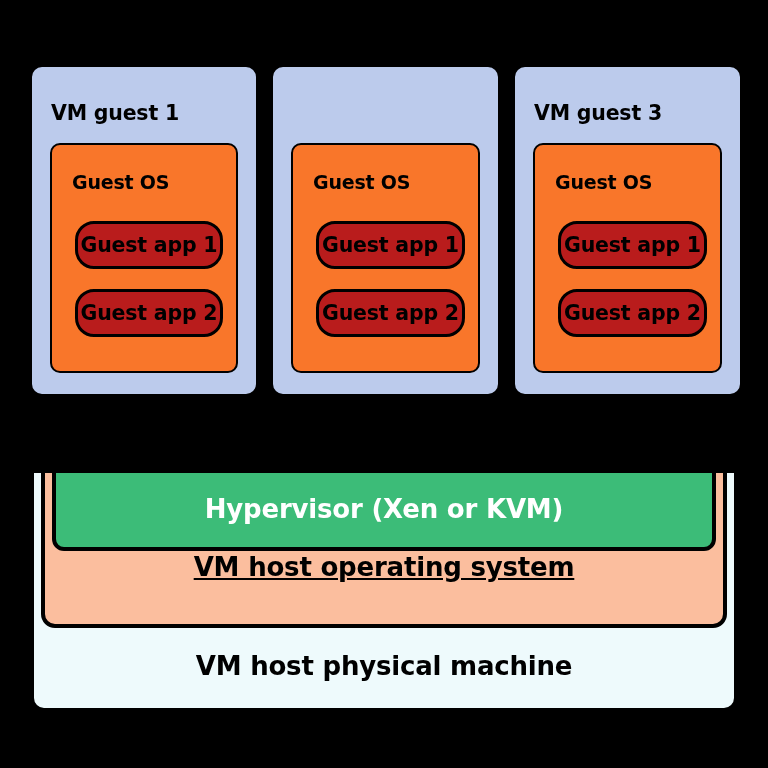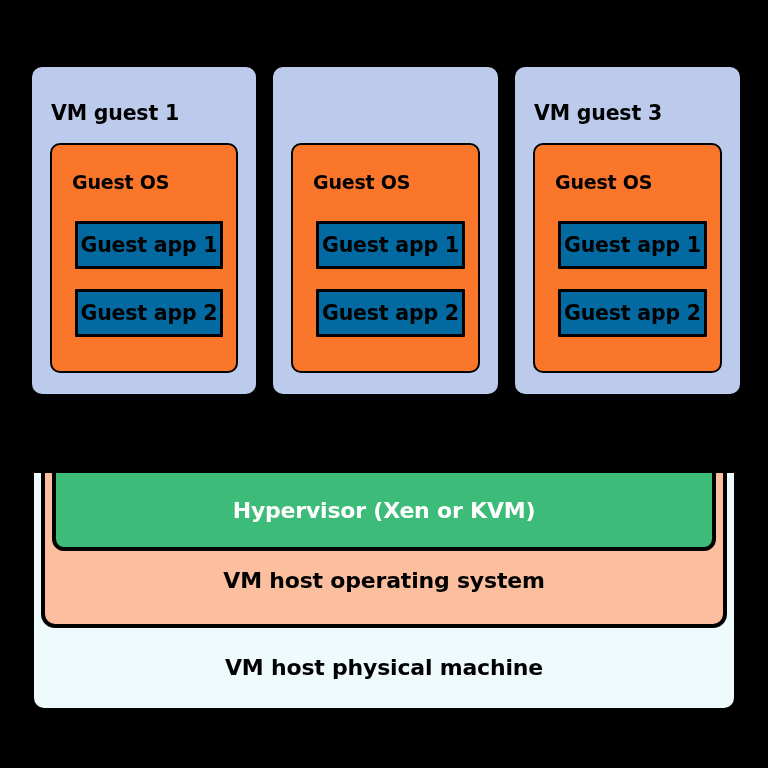--- a/index.html
+++ b/index.html
@@ -80,23 +80,23 @@
     letter-spacing: -0.2px;
     white-space: nowrap;
     line-height: 1;
   }
 
   .guest-app {
     position: absolute;
     left: 23px;
     right: 13px;
     height: 48px;
-    background: #0369a1;
+    background: #b91c1c;
     border: 3px solid #000000;
-    border-radius: 1px;
+    border-radius: 19px;
     box-sizing: border-box;
     display: flex;
     align-items: center;
     justify-content: center;
   }
   .guest-app.app1 { top: 76px; }
   .guest-app.app2 { top: 144px; }
 
   .guest-app-label {
     font-size: 20.5px;
@@ -148,29 +148,29 @@
   .layer.hypervisor {
     left: 52px;
     top: -96px;
     width: 664px;
     height: 174px;
     background: #3CBC78;
     border-radius: 12px;
   }
 
   .layer-label {
-    font-size: 22px;
+    font-size: 26px;
     font-weight: bold;
     letter-spacing: -0.2px;
     white-space: nowrap;
     line-height: 1;
     margin-bottom: 25px;
   }
   .layer.physical  .layer-label { color: #000000; margin-bottom: 29px; margin-top: 42px; }
-  .layer.hostos    .layer-label { color: #000000; margin-bottom: 32px; }
+  .layer.hostos    .layer-label { color: #000000; margin-bottom: 44px; text-decoration: underline; }
   .layer.hypervisor .layer-label { color: #FFFFFF; margin-bottom: 25px; }
 </style>
 </head>
 <body>
 
 <div id="stage">
 
   <div class="guest-row">
 
     <div class="vm-guest g1">

